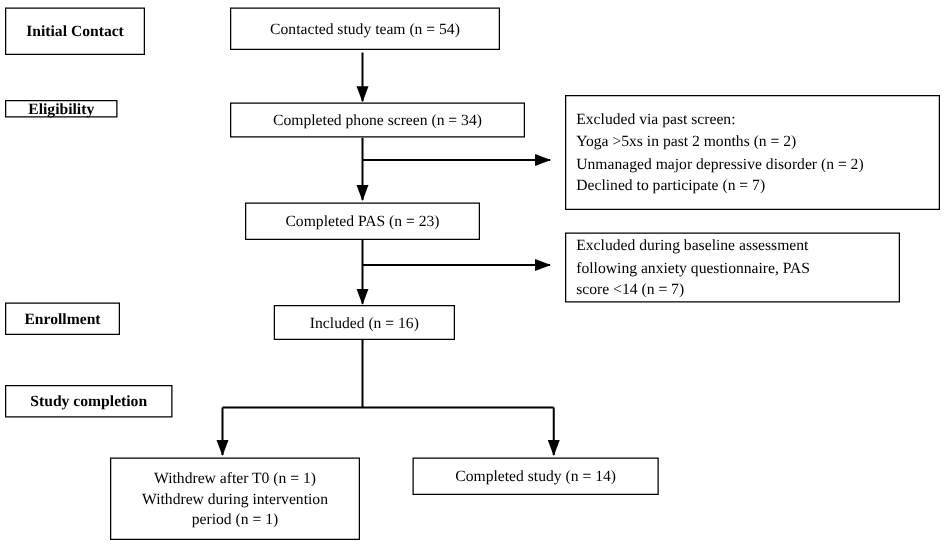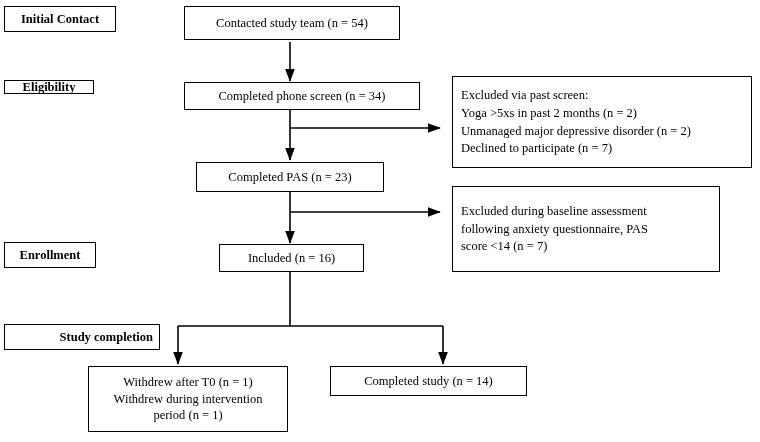--- a/index.html
+++ b/index.html
@@ -88,33 +88,33 @@
     <line x1="290" y1="192" x2="290" y2="243" stroke="#000000" stroke-width="1.6" marker-end="url(#arrow)"></line>
 
     <path d="M290,212 L440,212" stroke="#000000" stroke-width="1.6" fill="none" marker-end="url(#arrow)"></path>
 
     <line x1="290" y1="272" x2="290" y2="326" stroke="#000000" stroke-width="1.6"></line>
     <line x1="178" y1="326" x2="443" y2="326" stroke="#000000" stroke-width="1.6"></line>
     <line x1="178" y1="326" x2="178" y2="364" stroke="#000000" stroke-width="1.6" marker-end="url(#arrow)"></line>
     <line x1="443" y1="326" x2="443" y2="364" stroke="#000000" stroke-width="1.6" marker-end="url(#arrow)"></line>
   </svg>
 
-  <div class="box stage-label" style="left:4px; top:6px; width:112px; height:26px;">
+  <div class="box stage-label" style="left:4px; top:6px; width:112px; height:38px;">
     <span>Initial Contact</span>
   </div>
 
   <div class="box stage-label" style="left:4px; top:80px; width:90px; height:14px;">
     <span>Eligibility</span>
   </div>
 
   <div class="box stage-label" style="left:4px; top:242px; width:92px; height:26px;">
     <span>Enrollment</span>
   </div>
 
-  <div class="box stage-label" style="left:4px; top:324px; width:156px; height:26px;justify-content:flex-end;">
+  <div class="box stage-label" style="left:4px; top:308px; width:134px; height:26px;">
     <span>Study completion</span>
   </div>
 
   <div class="box node" style="left:184px; top:6px; width:216px; height:34px;">
     <span>Contacted study team (n = 54)</span>
   </div>
 
   <div class="box node" style="left:184px; top:82px; width:236px; height:28px;">
     <span>Completed phone screen (n = 34)</span>
   </div>
@@ -139,21 +139,21 @@
 
   <div class="box excl" style="left:452px; top:76px; width:300px; height:92px;">
     <span class="excl-inner">
       <div>Excluded  via past screen:</div>
       <div class="line-italic">Yoga &gt;5xs in past 2 months (n = 2)</div>
       <div class="line-italic">Unmanaged major depressive disorder (n = 2)</div>
       <div class="line-italic">Declined to participate (n = 7)</div>
     </span>
   </div>
 
-  <div class="box excl" style="left:452px; top:186px; width:268px; height:86px;justify-content:flex-end;">
+  <div class="box excl" style="left:452px; top:186px; width:268px; height:56px;justify-content:flex-end;">
     <span class="excl-inner">
       <div>Excluded during baseline assessment</div>
       <div>following anxiety questionnaire, PAS</div>
       <div>score &lt;14 (n = 7)</div>
     </span>
   </div>
 
 </div>
 
 </body></html>

